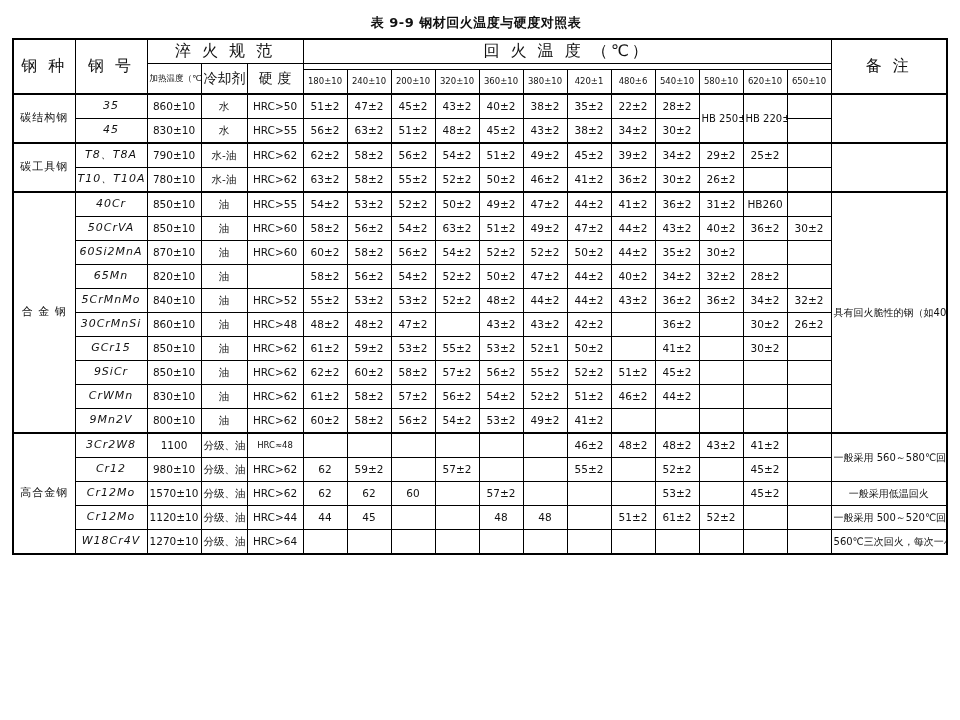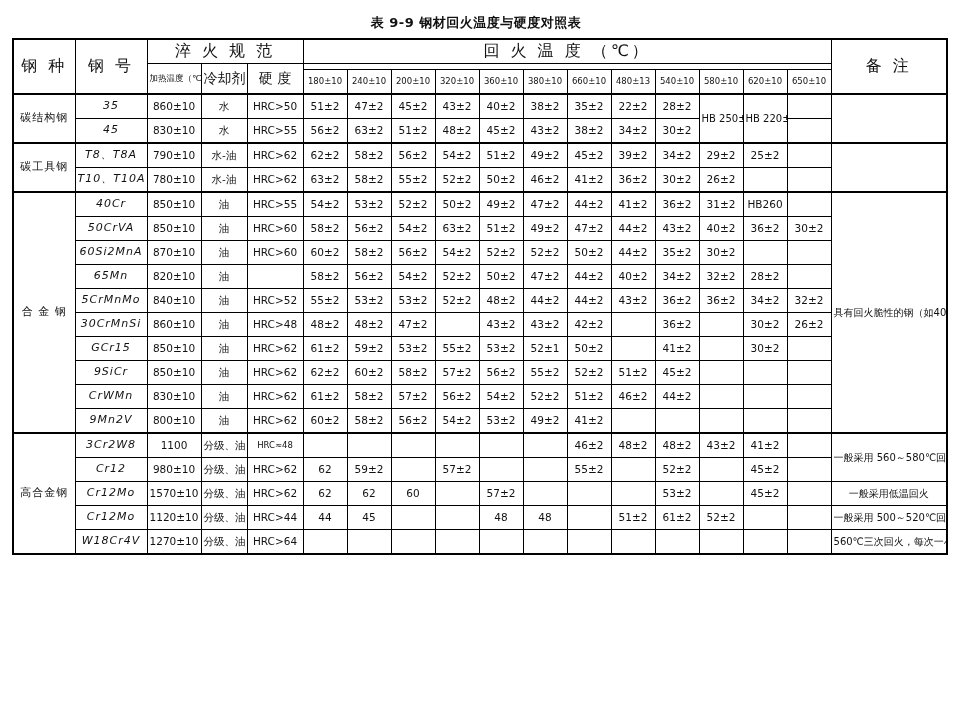--- a/index.html
+++ b/index.html
@@ -129,22 +129,22 @@
       <td rowspan="2" class="hdr-sub">硬  度</td>
       <td colspan="12" style="border-bottom:none;height:3px"></td>
     </tr>
     <tr>
       <td class="tiny">180±10</td>
       <td class="tiny">240±10</td>
       <td class="tiny">200±10</td>
       <td class="tiny">320±10</td>
       <td class="tiny">360±10</td>
       <td class="tiny">380±10</td>
-      <td class="tiny">660±10</td>
-      <td class="tiny">480±13</td>
+      <td class="tiny">420±1</td>
+      <td class="tiny">480±6</td>
       <td class="tiny">540±10</td>
       <td class="tiny">580±10</td>
       <td class="tiny">620±10</td>
       <td class="tiny">650±10</td>
     </tr>
 
     <tr>
       <td rowspan="2" class="cat-cell thick-top">碳结构钢</td>
       <td class="grade-cell thick-top">35</td>
       <td class="thick-top">860±10</td>

